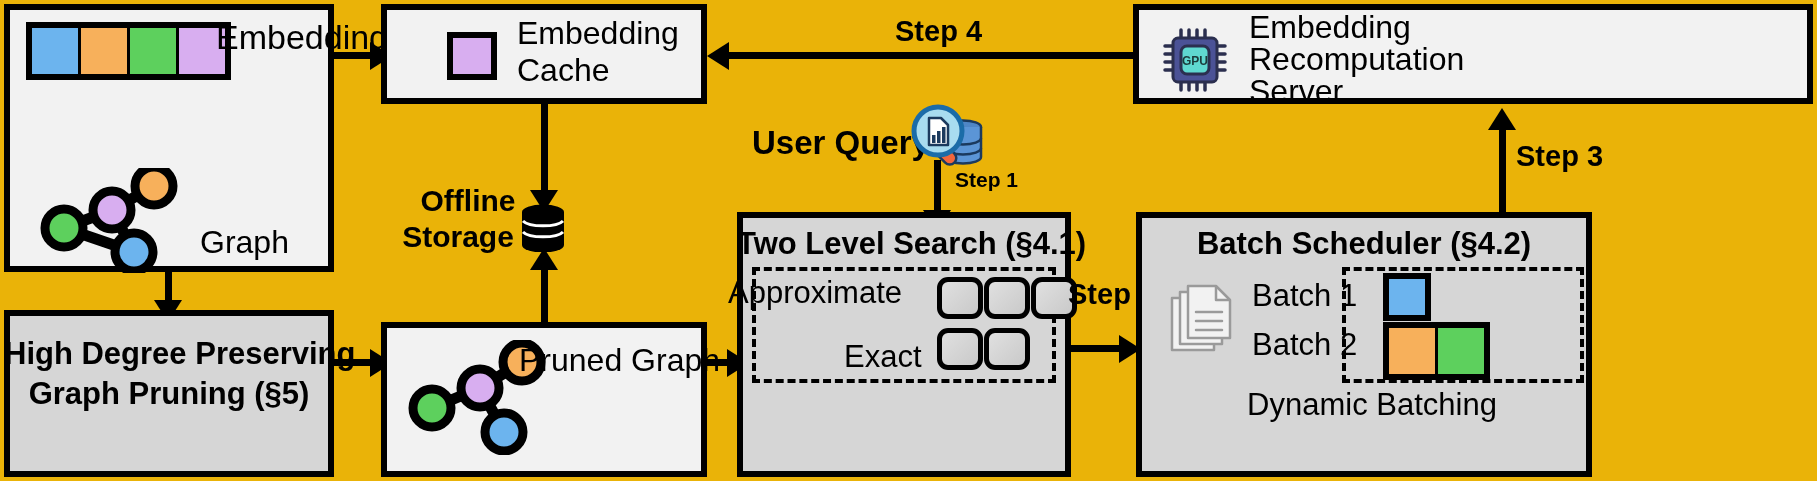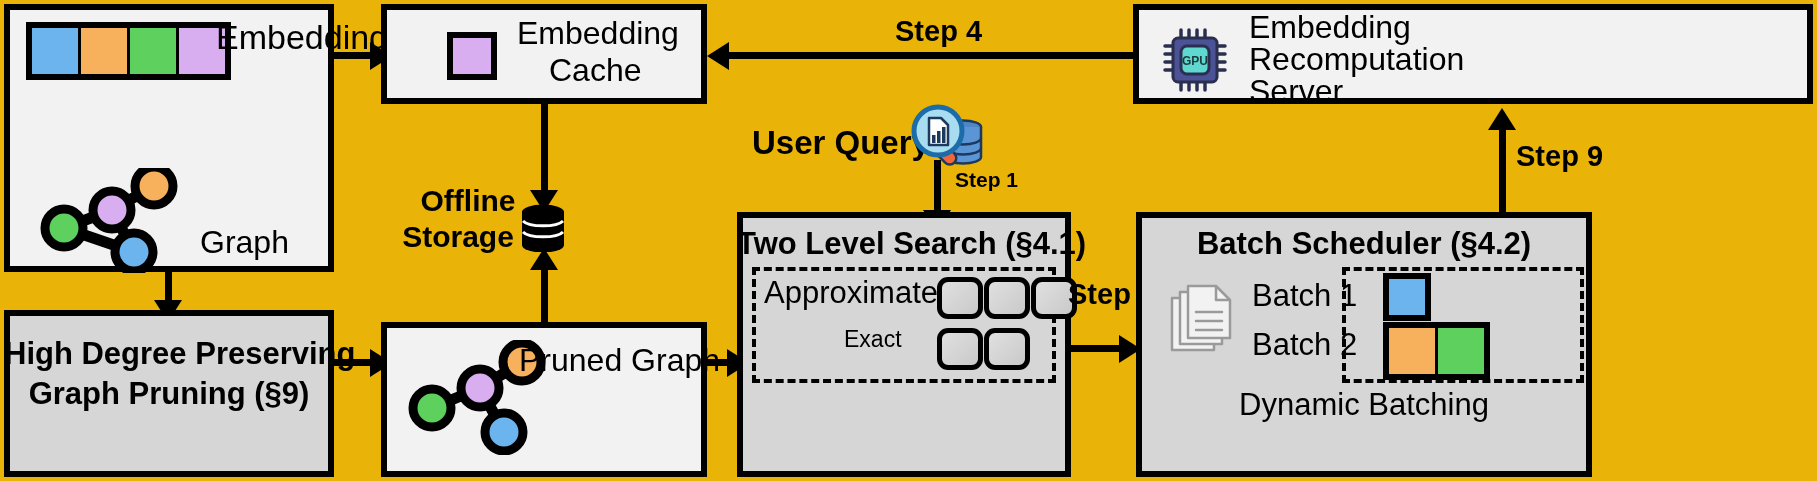--- a/index.html
+++ b/index.html
@@ -120,21 +120,21 @@
 
   <div class="hline" style="left:334px; top:52px; width:42px;"></div>
   <div class="arrowhead ah-right" style="left:370px; top:42px;"></div>
 
   <div class="vline" style="left:165px; top:272px; height:38px;"></div>
   <div class="arrowhead ah-down" style="left:154px; top:300px;"></div>
 
   <div class="box" style="left:381px; top:4px; width:326px; height:100px;"></div>
   <div class="single-swatch" style="left:447px; top:32px; width:50px; height:48px; background:#d8aef0;"></div>
   <div class="lbl ctr" style="left:517px; top:16px; font-size:32px;">Embedding</div>
-  <div class="lbl ctr" style="left:517px; top:53px; font-size:32px;margin-left:32px;">Cache</div>
+  <div class="lbl ctr" style="left:517px; top:53px; font-size:32px;">Cache</div>
 
   <div class="vline" style="left:541px; top:104px; height:96px;"></div>
   <div class="arrowhead ah-down" style="left:530px; top:190px;"></div>
 
   <div class="lbl bold ctr" style="left:418px; top:184px; width:100px; font-size:30px;">Offline</div>
   <div class="lbl bold ctr" style="left:398px; top:220px; width:120px; font-size:30px;">Storage</div>
 
   <svg style="position:absolute; left:520px; top:204px;" width="46" height="48" viewBox="0 0 46 48">
     <g fill="#000">
       <ellipse cx="23" cy="8" rx="21" ry="7.5"></ellipse>
@@ -145,21 +145,21 @@
       <path d="M3 17 a21 7 0 0 0 40 0"></path>
       <path d="M3 28 a21 7 0 0 0 40 0"></path>
     </g>
   </svg>
 
   <div class="vline" style="left:541px; top:262px; height:60px;"></div>
   <div class="arrowhead ah-up" style="left:530px; top:248px;"></div>
 
   <div class="box shaded" style="left:4px; top:310px; width:330px; height:167px;"></div>
   <div class="lbl bold ctr" style="left:4px; top:337px; width:330px; font-size:31px;">High Degree Preserving</div>
-  <div class="lbl bold ctr" style="left:4px; top:377px; width:330px; font-size:31px;">Graph Pruning (§9)</div>
+  <div class="lbl bold ctr" style="left:4px; top:377px; width:330px; font-size:31px;">Graph Pruning (§5)</div>
 
   <div class="hline" style="left:334px; top:359px; width:42px;"></div>
   <div class="arrowhead ah-right" style="left:370px; top:349px;"></div>
 
   <div class="box" style="left:381px; top:322px; width:326px; height:155px;"></div>
 
   <svg style="position:absolute; left:404px; top:340px;" width="150" height="115" viewBox="0 0 150 115">
     <g stroke="#000" stroke-width="11" stroke-linecap="round">
       <line x1="28" y1="68" x2="76" y2="48"></line>
       <line x1="76" y1="48" x2="118" y2="22"></line>
@@ -203,28 +203,28 @@
 
   <div class="vline" style="left:934px; top:160px; height:60px;"></div>
   <div class="arrowhead ah-down" style="left:923px; top:210px;"></div>
   <div class="lbl bold" style="left:955px; top:168px; font-size:21px;">Step 1</div>
 
   <div class="box shaded" style="left:737px; top:212px; width:334px; height:265px;"></div>
   <div class="lbl bold ctr" style="left:737px; top:227px; width:334px; font-size:31px;">Two Level Search (§4.1)</div>
 
   <div class="dashed-area" style="left:752px; top:267px; width:304px; height:116px;"></div>
 
-  <div class="lbl" style="left:764px; top:276px; font-size:31px;">Approximate</div>
+  <div class="lbl" style="left:728px; top:276px; font-size:31px;">Approximate</div>
   <div class="qrow" style="left:937px; top:277px;">
     <div class="qbox"></div>
     <div class="qbox"></div>
     <div class="qbox"></div>
   </div>
 
-  <div class="lbl" style="left:844px; top:327px; font-size:23px;">Exact</div>
+  <div class="lbl" style="left:844px; top:340px; font-size:31px;">Exact</div>
   <div class="qrow" style="left:937px; top:328px;">
     <div class="qbox"></div>
     <div class="qbox"></div>
   </div>
 
 
   <div class="hline" style="left:1071px; top:345px; width:62px;"></div>
   <div class="arrowhead ah-right" style="left:1119px; top:335px;"></div>
   <div class="lbl bold" style="left:1068px; top:278px; font-size:29px;">Step 2</div>
 
@@ -249,25 +249,25 @@
 
   <div class="lbl" style="left:1252px; top:279px; font-size:31px;">Batch 1</div>
   <div class="single-swatch" style="left:1383px; top:273px; width:48px; height:48px; background:#6cb4ee;"></div>
 
   <div class="lbl" style="left:1252px; top:328px; font-size:31px;">Batch 2</div>
   <div class="swatch-strip" style="left:1383px; top:322px;">
     <div class="swatch" style="background:#f7b05b;"></div>
     <div class="swatch" style="background:#5dd05d;"></div>
   </div>
 
-  <div class="lbl ctr" style="left:1136px; top:388px; width:456px; font-size:31px;">Dynamic Batching</div>
+  <div class="lbl ctr" style="left:1136px; top:388px; width:456px; font-size:31px;padding-left:8px;">Dynamic Batching</div>
 
   <div class="vline" style="left:1499px; top:123px; height:92px;"></div>
   <div class="arrowhead ah-up" style="left:1488px; top:108px;"></div>
-  <div class="lbl bold" style="left:1516px; top:140px; font-size:29px;">Step 9</div>
+  <div class="lbl bold" style="left:1516px; top:140px; font-size:29px;">Step 3</div>
 
   <div class="box" style="left:1133px; top:4px; width:680px; height:100px;"></div>
 
   <svg style="position:absolute; left:1163px; top:28px;" width="64" height="64" viewBox="0 0 64 64">
     <g stroke="#2b2f4f" stroke-width="3.5" stroke-linecap="round">
       <line x1="18" y1="2" x2="18" y2="12"></line>
         <line x1="26" y1="2" x2="26" y2="12"></line>
       <line x1="34" y1="2" x2="34" y2="12"></line>
         <line x1="42" y1="2" x2="42" y2="12"></line>
       <line x1="18" y1="52" x2="18" y2="62"></line>

